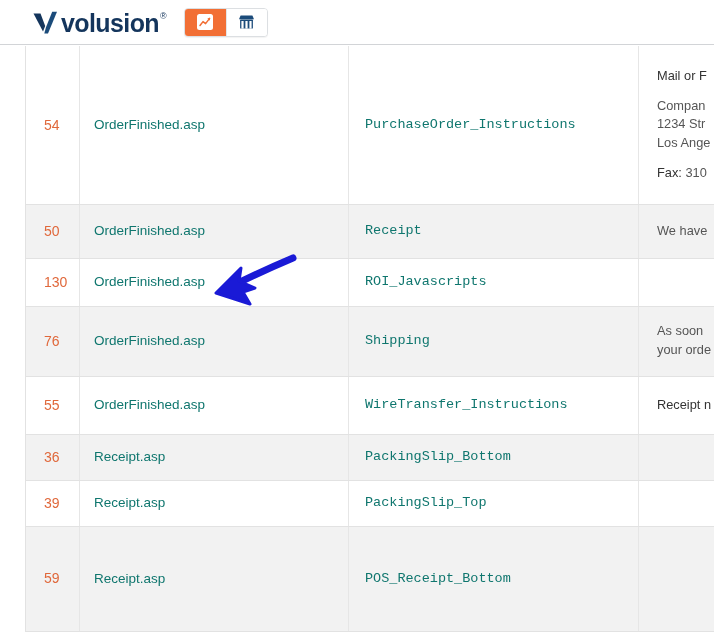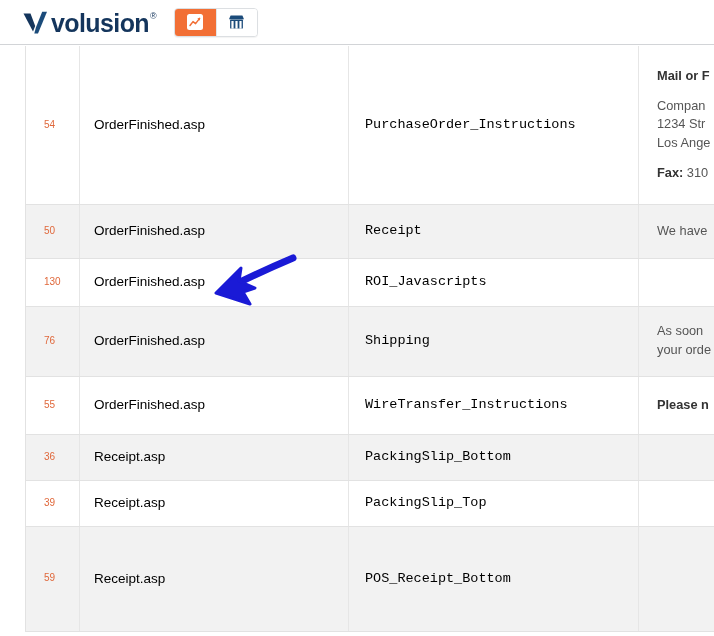--- a/index.html
+++ b/index.html
@@ -20,21 +20,21 @@
 
   
   .topbar {
     position: absolute;
     left: 0; top: 0;
     width: 714px; height: 45px;
     background: #ffffff;
     border-bottom: 1px solid #d2d4d7;
     display: flex;
     align-items: center;
-    padding-left: 22px;
+    padding-left: 32px;
   }
 
   .logo {
     display: flex;
     align-items: center;
     height: 30px;
     user-select: none;
   }
   .logo-mark { margin-right: 2px; display:block; }
   .logo-text {
@@ -117,41 +117,41 @@
     padding: 0 14px;
     vertical-align: middle;
     line-height: 1.45;
   }
   table.data td:first-child {
     border-left: 1px solid #e2e2e2;
   }
 
   .cell-id {
     color: #e0683b;
-    font-size: 10px;
+    font-size: 14px;
     padding-left: 18px !important;
     white-space: nowrap;
   }
   .cell-page, .cell-name {
-    color: #000000;
+    color: #0f766e;
     font-size: 13.5px;
     white-space: nowrap;
   }
   .cell-name { padding-left: 16px !important; font-family: Liberation Mono, monospace; }
 
   .cell-body {
     color: #555555;
     font-size: 12.8px;
     white-space: nowrap;
     overflow: hidden;
     padding-left: 18px !important;
   }
   .body-line { display: block; }
   .body-line.spacer { height: 11px; }
-  .body-line b { color: #333333; font-weight: bold; }
+  .body-line b { color: #333333; font-weight: normal; }
 
   
   .top-edge {
     position: absolute;
     left: 25px; top: 0;
     width: 920px; height: 1px;
     background: #e6e6e6;
   }
 
   
@@ -247,21 +247,21 @@
             <td class="cell-body">
               <span class="body-line">As soon</span>
               <span class="body-line">your orde</span>
             </td>
           </tr>
           <tr class="row-odd" style="height: 58px;">
             <td class="cell-id">55</td>
             <td class="cell-page">OrderFinished.asp</td>
             <td class="cell-name">WireTransfer_Instructions</td>
             <td class="cell-body">
-              <span class="body-line"><b>Please n</b></span>
+              <span class="body-line"><b>Receipt n</b></span>
             </td>
           </tr>
           <tr class="row-even" style="height: 46px;">
             <td class="cell-id">36</td>
             <td class="cell-page">Receipt.asp</td>
             <td class="cell-name">PackingSlip_Bottom</td>
             <td class="cell-body"></td>
           </tr>
           <tr class="row-odd" style="height: 46px;">
             <td class="cell-id">39</td>

